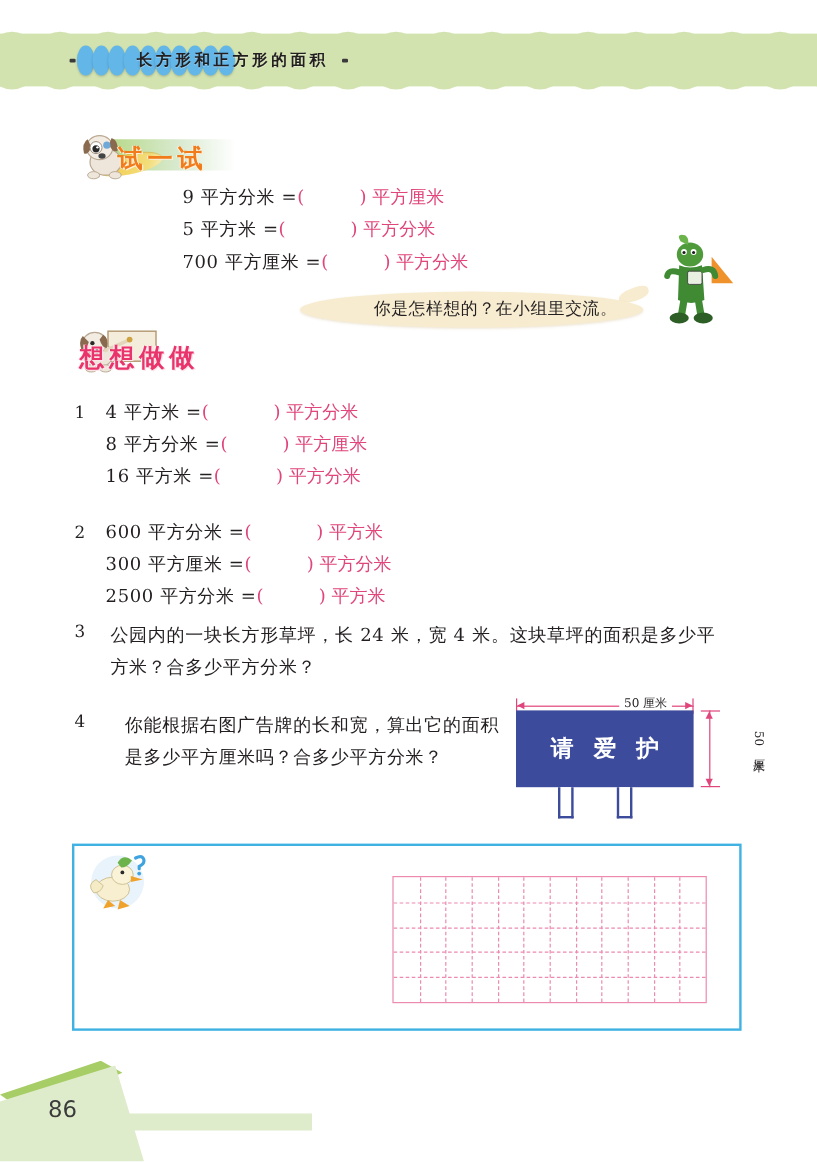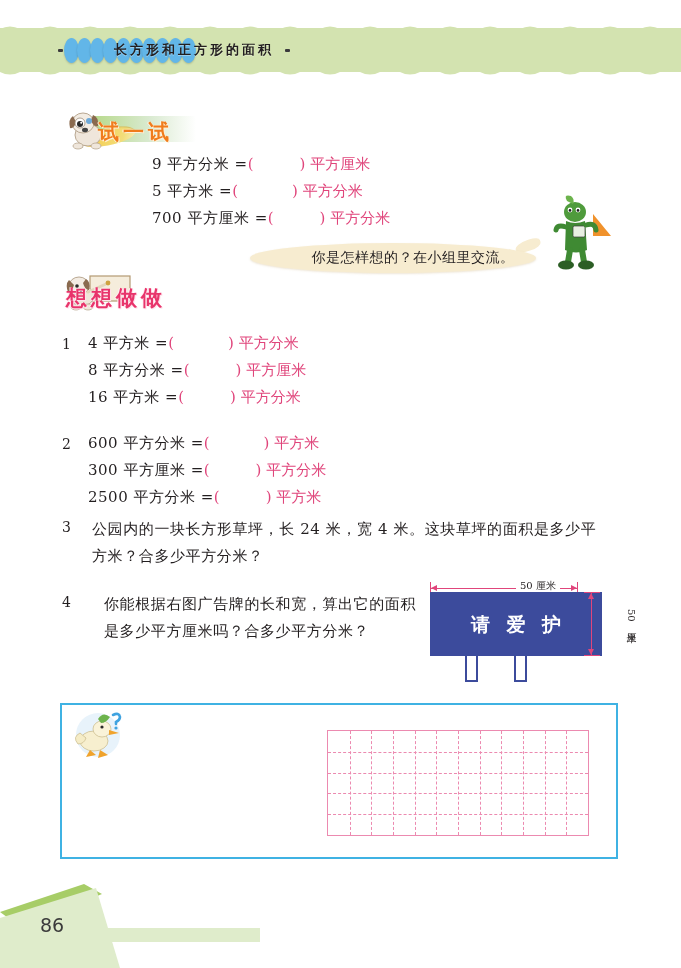--- a/index.html
+++ b/index.html
@@ -207,21 +207,21 @@
     line-height: 27px;
     color: #231f20;
     letter-spacing: .6px;
   }
 
   
   .billboard-wrap { position: absolute; left: 430px; top: 572px; width: 230px; height: 110px; }
   .bb-sign {
     position: absolute;
     left: 0; top: 20px;
-    width: 172px; height: 64px;
+    width: 148px; height: 64px;
     background: #3c4b9c;
     display: flex;
     flex-direction: column;
     justify-content: center;
     align-items: center;
   }
   .bb-line {
     color: #ffffff;
     font-family: "DejaVu Serif", "Liberation Serif", serif;
     font-size: 19px;

